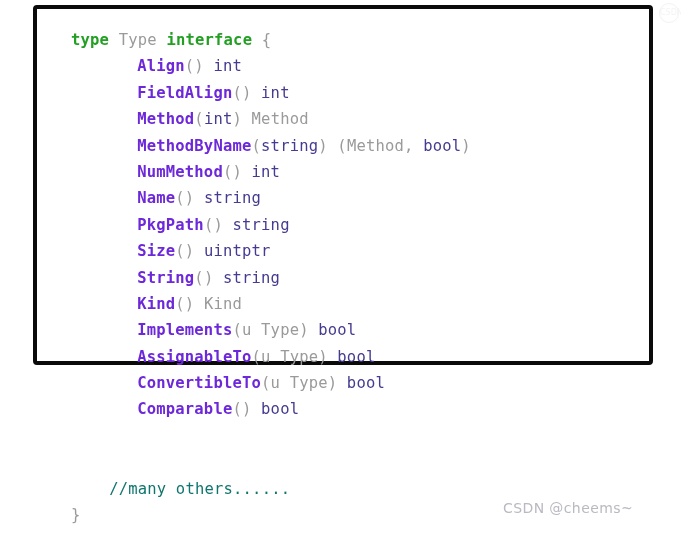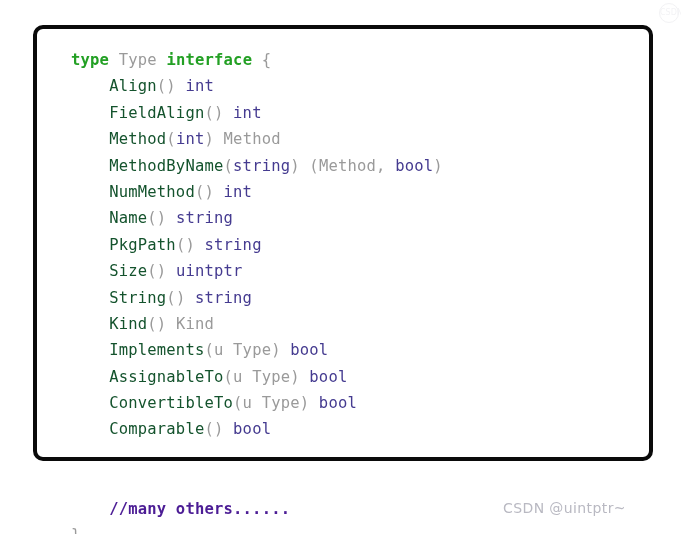--- a/index.html
+++ b/index.html
@@ -11,26 +11,26 @@
     width: 681px;
     height: 534px;
     position: relative;
     overflow: hidden;
     font-family: "DejaVu Sans Mono", "Liberation Mono", monospace;
   }
 
   #code-card {
     position: absolute;
     left: 33px;
-    top: 25px;
+    top: 5px;
     width: 620px;
-    height: 436px;
+    height: 360px;
     box-sizing: border-box;
     border: 4px solid #0a0a0a;
-    border-radius: 10px;
+    border-radius: 4px;
     background: #ffffff;
   }
 
   #code-block {
     position: absolute;
     left: 34px;
     top: 18px;
     right: 10px;
     font-size: 15.5px;
     line-height: 26.4px;
@@ -41,24 +41,24 @@
   .code-line {
     white-space: pre;
     height: 26.4px;
   }
   .code-line.blank {
     height: 26.4px;
   }
 
   
   .t-kw      { color: #23a024; font-weight: bold; }
-  .t-fn      { color: #14532d; font-weight: normal; }
+  .t-fn      { color: #6d28d9; font-weight: bold; margin-left: 28px; }
   .t-type    { color: #453b90; font-weight: normal; }
   .t-plain   { color: #9a9a9a; font-weight: normal; }
-  .t-comment { color: #4c1d95; font-weight: bold; text-align: center; }
+  .t-comment { color: #0f766e; font-weight: normal; text-align: center; }
 
   #watermark-bottom {
     position: absolute;
     left: 503px;
     top: 500px;
     font-family: "DejaVu Sans", "Liberation Sans", sans-serif;
     font-size: 14px;
     color: #b9b9c2;
     letter-spacing: 0.4px;
     white-space: pre;
@@ -82,15 +82,15 @@
 </style>
 </head>
 <body>
 
 <div id="code-card">
 
   <div id="code-block"><div class="code-line"><span class="t-kw">type</span><span class="t-plain"> </span><span class="t-plain">Type</span><span class="t-plain"> </span><span class="t-kw">interface</span><span class="t-plain"> </span><span class="t-plain">{</span></div><div class="code-line"><span class="t-plain">    </span><span class="t-fn">Align</span><span class="t-plain">() </span><span class="t-type">int</span></div><div class="code-line"><span class="t-plain">    </span><span class="t-fn">FieldAlign</span><span class="t-plain">() </span><span class="t-type">int</span></div><div class="code-line"><span class="t-plain">    </span><span class="t-fn">Method</span><span class="t-plain">(</span><span class="t-type">int</span><span class="t-plain">) </span><span class="t-plain">Method</span></div><div class="code-line"><span class="t-plain">    </span><span class="t-fn">MethodByName</span><span class="t-plain">(</span><span class="t-type">string</span><span class="t-plain">) (Method, </span><span class="t-type">bool</span><span class="t-plain">)</span></div><div class="code-line"><span class="t-plain">    </span><span class="t-fn">NumMethod</span><span class="t-plain">() </span><span class="t-type">int</span></div><div class="code-line"><span class="t-plain">    </span><span class="t-fn">Name</span><span class="t-plain">() </span><span class="t-type">string</span></div><div class="code-line"><span class="t-plain">    </span><span class="t-fn">PkgPath</span><span class="t-plain">() </span><span class="t-type">string</span></div><div class="code-line"><span class="t-plain">    </span><span class="t-fn">Size</span><span class="t-plain">() </span><span class="t-type">uintptr</span></div><div class="code-line"><span class="t-plain">    </span><span class="t-fn">String</span><span class="t-plain">() </span><span class="t-type">string</span></div><div class="code-line"><span class="t-plain">    </span><span class="t-fn">Kind</span><span class="t-plain">() </span><span class="t-plain">Kind</span></div><div class="code-line"><span class="t-plain">    </span><span class="t-fn">Implements</span><span class="t-plain">(u Type) </span><span class="t-type">bool</span></div><div class="code-line"><span class="t-plain">    </span><span class="t-fn">AssignableTo</span><span class="t-plain">(u Type) </span><span class="t-type">bool</span></div><div class="code-line"><span class="t-plain">    </span><span class="t-fn">ConvertibleTo</span><span class="t-plain">(u Type) </span><span class="t-type">bool</span></div><div class="code-line"><span class="t-plain">    </span><span class="t-fn">Comparable</span><span class="t-plain">() </span><span class="t-type">bool</span></div><div class="code-line blank">&nbsp;</div><div class="code-line blank">&nbsp;</div><div class="code-line"><span class="t-plain">    </span><span class="t-comment">//many others......</span></div><div class="code-line"><span class="t-plain">}</span></div></div>
 
 </div>
 
-<div id="watermark-bottom">CSDN @uintptr~</div>
+<div id="watermark-bottom">CSDN @cheems~</div>
 
 <div id="watermark-corner">CSDN</div>
 
 </body></html>

